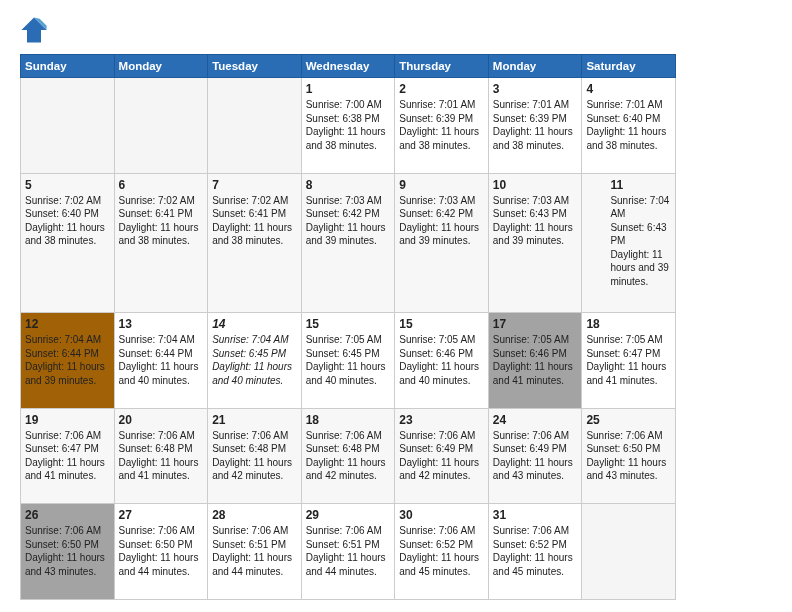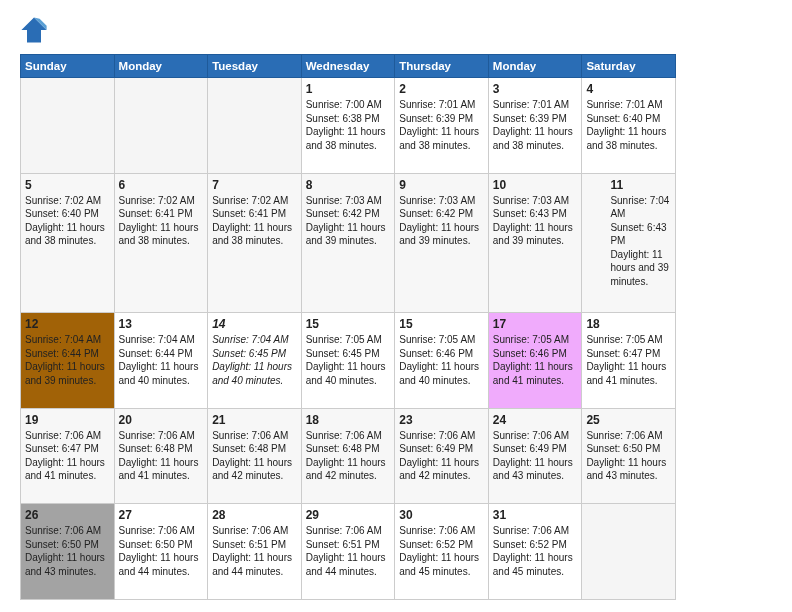--- a/index.html
+++ b/index.html
@@ -199,21 +199,21 @@
             <div class="day-info">Sunrise: 7:04 AM<br>Sunset: 6:45 PM<br>Daylight: 11 hours and 40 minutes.</div>
           </td>
           <td style="background: rgb(255, 255, 255);">
             <span class="day-num">15</span>
             <div class="day-info">Sunrise: 7:05 AM<br>Sunset: 6:45 PM<br>Daylight: 11 hours and 40 minutes.</div>
           </td>
           <td style="background: rgb(255, 255, 255);">
             <span class="day-num">15</span>
             <div class="day-info">Sunrise: 7:05 AM<br>Sunset: 6:46 PM<br>Daylight: 11 hours and 40 minutes.</div>
           </td>
-          <td style="background: #f0abfc;">
+          <td style="background: #a3a3a3;">
             <span class="day-num">17</span>
             <div class="day-info">Sunrise: 7:05 AM<br>Sunset: 6:46 PM<br>Daylight: 11 hours and 41 minutes.</div>
           </td>
           <td style="background: rgb(255, 255, 255);">
             <span class="day-num">18</span>
             <div class="day-info">Sunrise: 7:05 AM<br>Sunset: 6:47 PM<br>Daylight: 11 hours and 41 minutes.</div>
           </td>
         </tr>
         <tr>
           <td style="background: rgb(247, 247, 247);">

